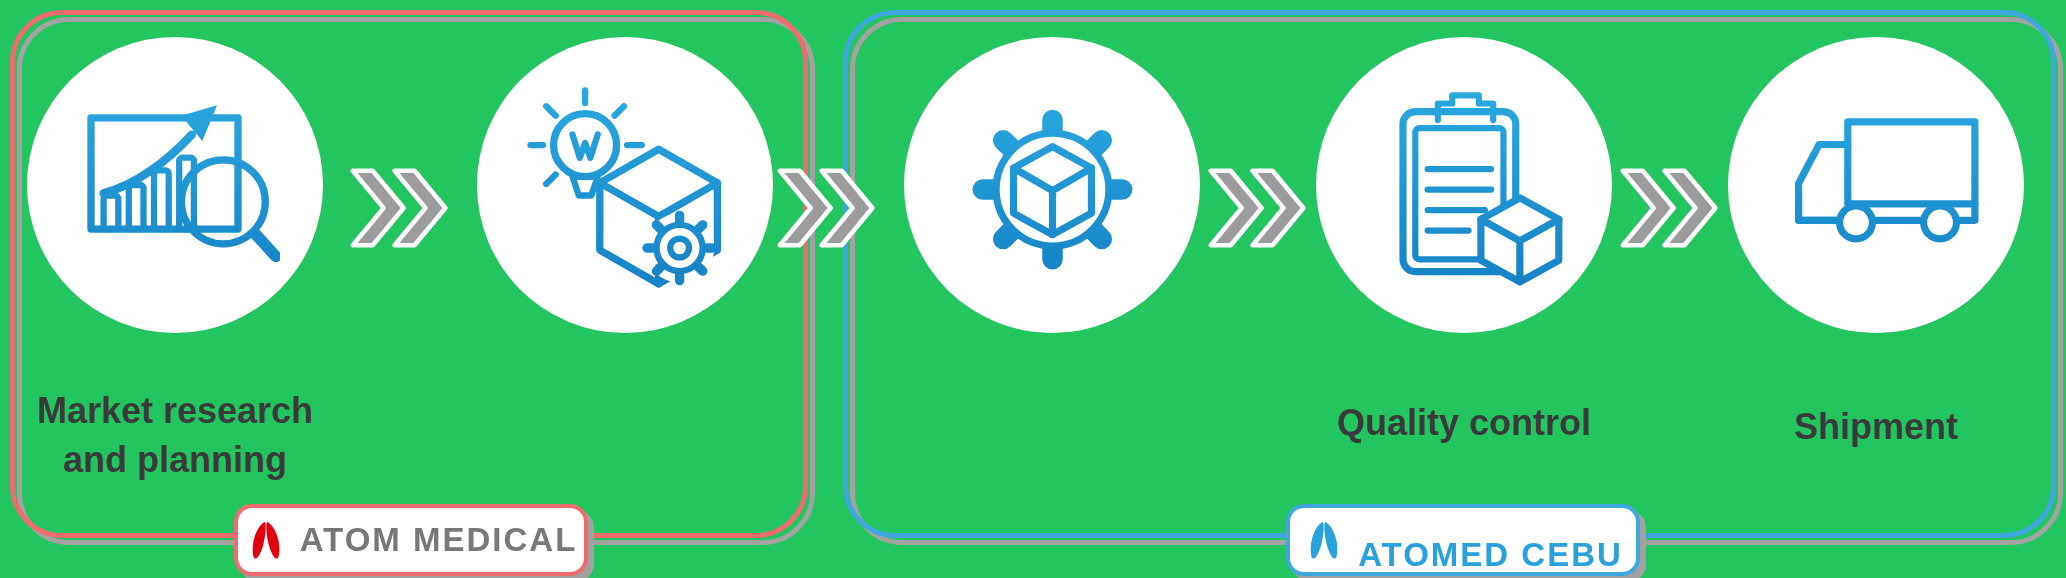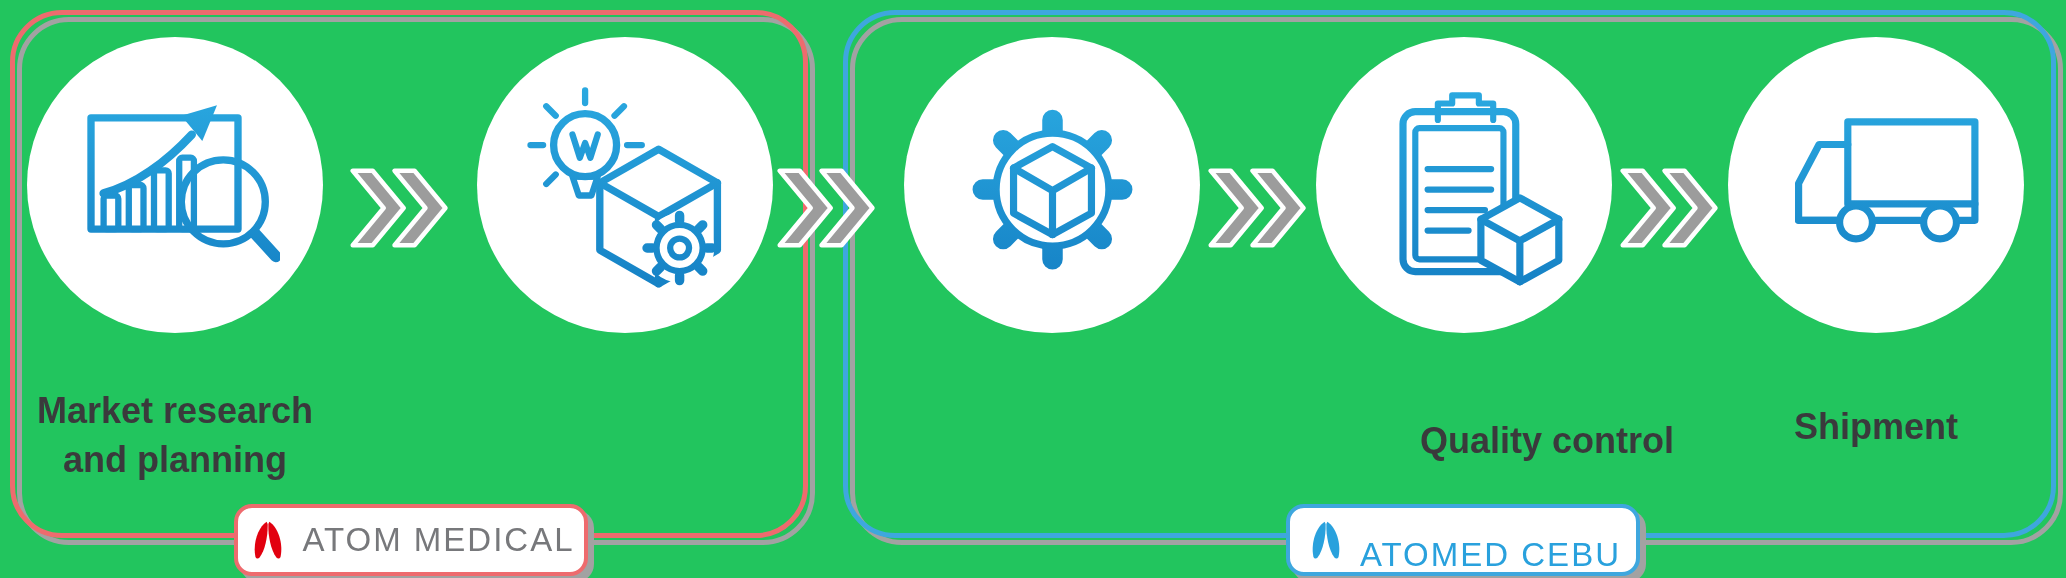--- a/index.html
+++ b/index.html
@@ -16,21 +16,21 @@
           display:flex;align-items:center;justify-content:center;z-index:4;}
   .circle svg{display:block;}
   .chev{position:absolute;top:166px;z-index:5;}
   .step-label{position:absolute;width:420px;text-align:center;color:#3a3a3c;font-weight:bold;
               font-size:36px;line-height:49px;z-index:4;}
   .badge{position:absolute;top:504px;width:354px;height:72px;background:#fff;border-radius:18px;
          box-sizing:border-box;display:flex;align-items:center;justify-content:center;gap:13px;
          box-shadow:6px 6px 0 #a2a2a2;z-index:6;}
   .badge-red{border:4px solid #ee6b6e;}
   .badge-blue{border:4px solid #3ea7de;}
-  .badge-label{font-weight:400;font-size:33px;letter-spacing:2px;white-space:nowrap;}
+  .badge-label{font-weight:700;font-size:33px;letter-spacing:2px;white-space:nowrap;}
   .badge-red .badge-label{color:#77787b;}
   .badge-blue .badge-label{color:#29a1dd;margin-top:29px;}
   .badge-red .logo-petal{fill:#e2000f;}
   .badge-blue .logo-petal{fill:#29a1dd;}
   .icon-stroke{fill:none;stroke-width:7;stroke-linecap:round;stroke-linejoin:round;}
 </style>
 </head>
 <body>
 
 <div class="stage">
@@ -172,21 +172,21 @@
     <g fill="#9c9c9c" stroke="#ffffff" stroke-width="5" stroke-linejoin="round">
       <path d="M3 3 H25 L59 44 L25 85 H3 L37 44 Z"></path>
         <path d="M49 3 H71 L105 44 L71 85 H49 L83 44 Z"></path>
     </g>
   </svg>
 
   <div class="step-label" style="left:-35px;top:386px;">
     <div>Market research</div>
     <div>and planning</div>
   </div>
-  <div class="step-label" style="left:1254px;top:416px;text-align:right;">
+  <div class="step-label" style="left:1254px;top:398px;">
     <div>Quality control</div>
   </div>
   <div class="step-label" style="left:1666px;top:402px;">
     <div>Shipment</div>
   </div>
 
   <div class="badge badge-red" style="left:234px;">
     <svg width="42" height="46" viewBox="0 0 60 60">
       <path class="logo-petal" d="M28 4 C16 12 8 34 12 54 C12.8 57 16 57.5 18 55 C26 44 30 24 29.5 7 Z"></path>
       <path class="logo-petal" d="M32 4 C44 12 52 34 48 54 C47.2 57 44 57.5 42 55 C34 44 30 24 30.5 7 Z"></path>

